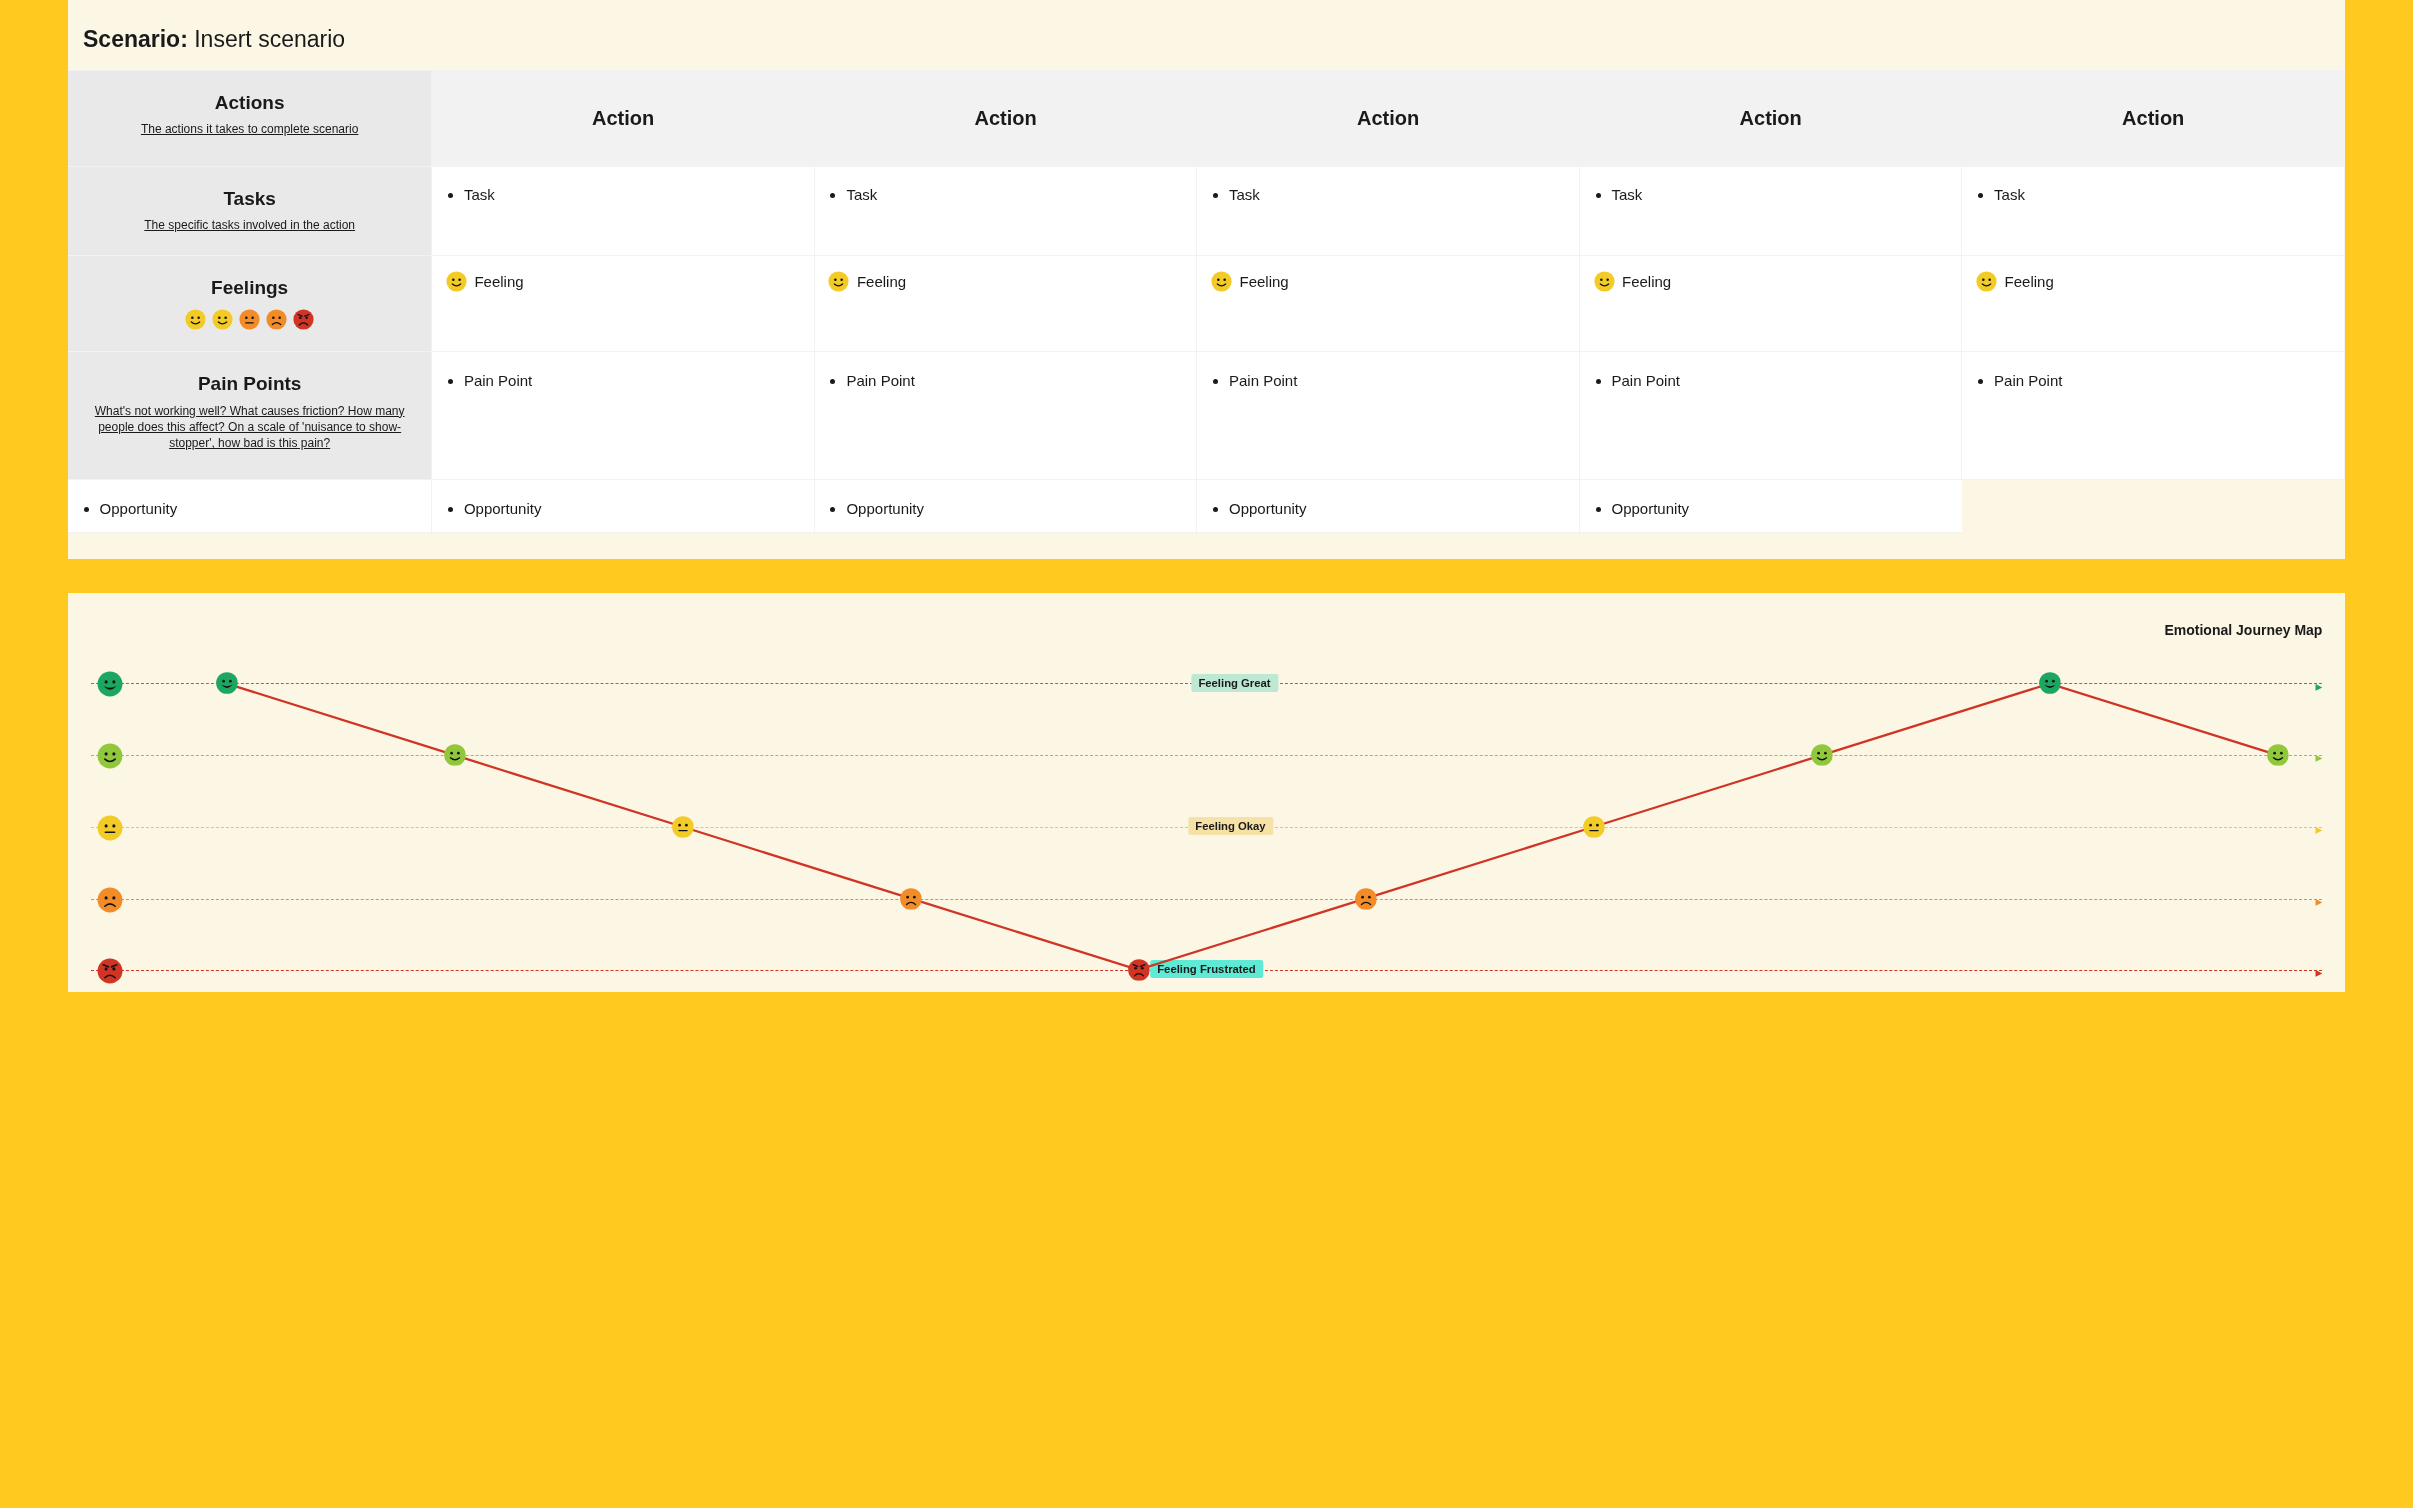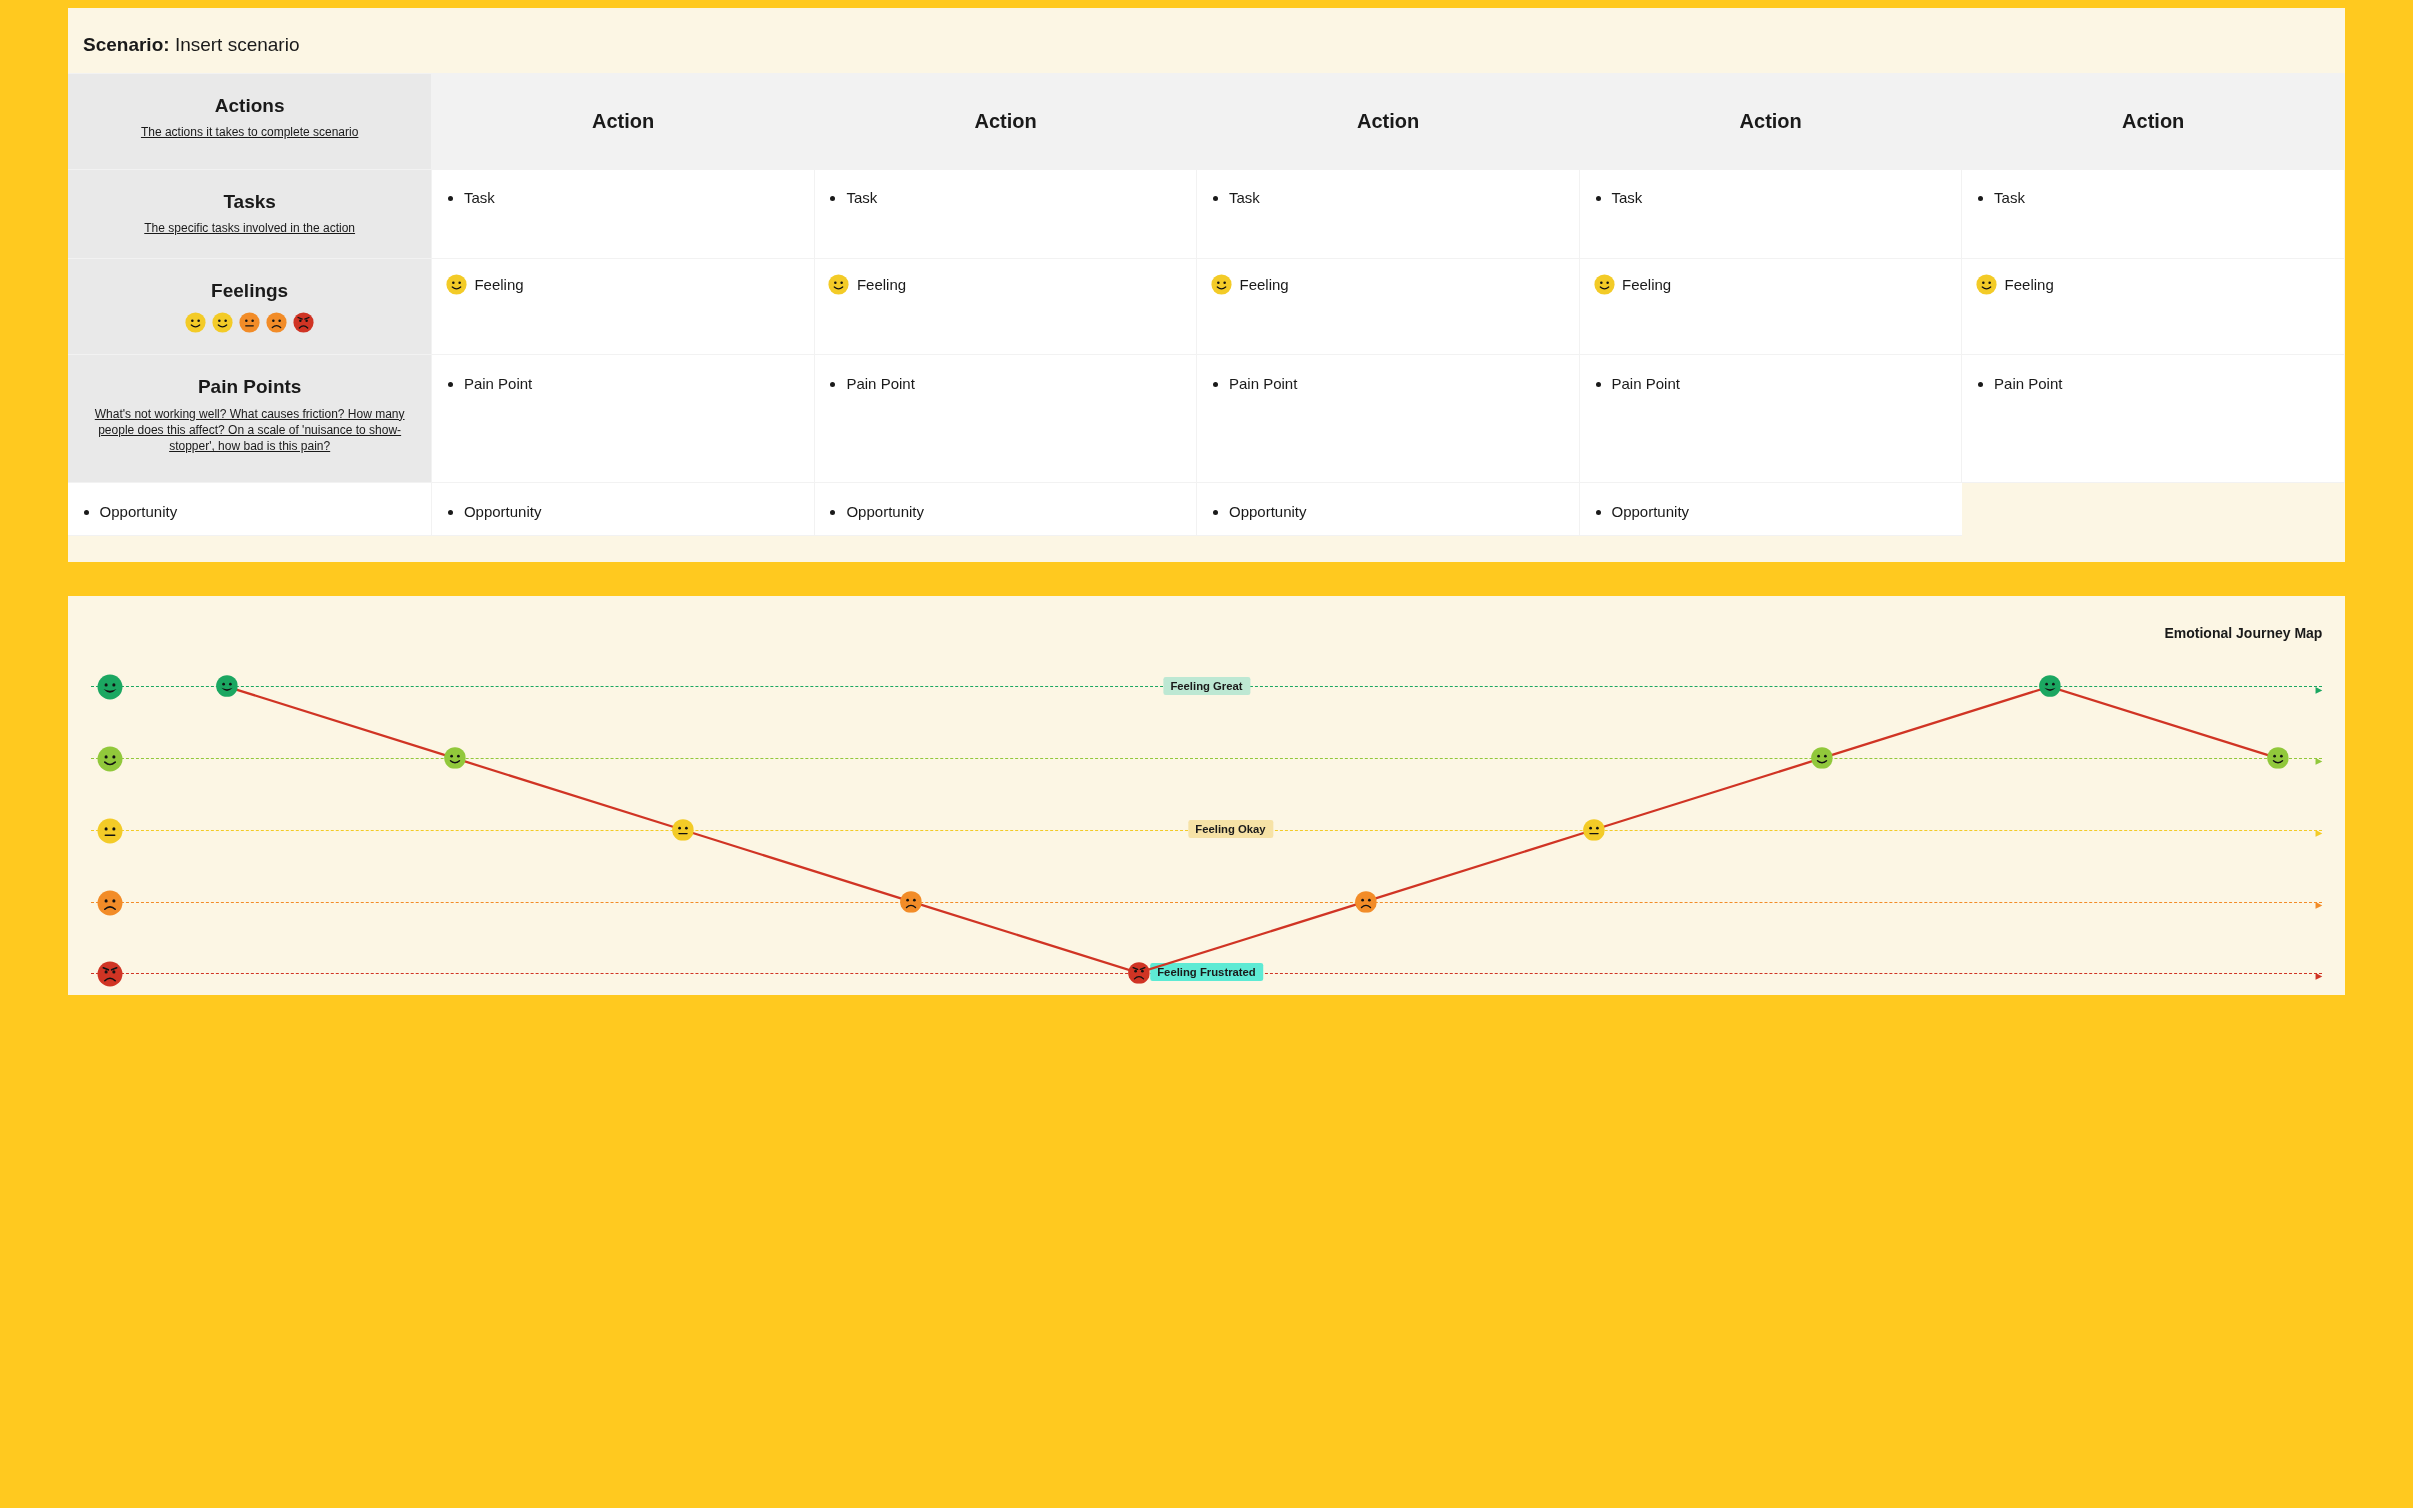--- a/index.html
+++ b/index.html
@@ -26,22 +26,21 @@
 
   
   .panel{
     background:var(--cream);
     margin:0 68px 34px 68px;
     padding:0 0 26.4px 0;
   }
 
   .scenario-line{
     padding:26.4px 15px 16.6px 15px;
-    font-size:19px;
-    margin-top:8px;
+    font-size:23px;
   }
   .scenario-line .lbl{font-weight:700;}
   .scenario-line .val{font-weight:400;}
 
   .jmap{
     display:grid;
     grid-template-columns:16% repeat(5,1fr);
     border-top:1.5px solid #F2F2F2;
   }
   .cell{
@@ -341,21 +340,21 @@
       <div class="ej-row" style="top: 22.6px; border-color: var(--green1);">
         <span class="face sz-lg axis-face">
           <svg viewBox="0 0 100 100">
             <circle cx="50" cy="50" r="48" fill="var(--green1)"></circle>
             <circle cx="35" cy="42" r="6" fill="#111"></circle>
             <circle cx="65" cy="42" r="6" fill="#111"></circle>
             <path d="M25 58 Q50 86 75 58 Q50 70 25 58 Z" fill="#111"></path>
           </svg>
         </span>
         <span class="arrow" style="color: var(--green1);">▸</span>
-        <span class="label" style="background: rgb(189, 232, 211);">Feeling Great</span>
+        <span class="label" style="background: rgb(189, 232, 211); margin-left: 28px;">Feeling Great</span>
       </div>
       <div class="ej-row" style="top: 94px; border-color: var(--green2);">
         <span class="face sz-lg axis-face">
           <svg viewBox="0 0 100 100">
             <circle cx="50" cy="50" r="48" fill="var(--green2)"></circle>
             <circle cx="35" cy="42" r="6" fill="#111"></circle>
             <circle cx="65" cy="42" r="6" fill="#111"></circle>
             <path d="M30 62 Q50 80 70 62" stroke="#111" stroke-width="6" fill="none" stroke-linecap="round"></path>
           </svg>
         </span>

